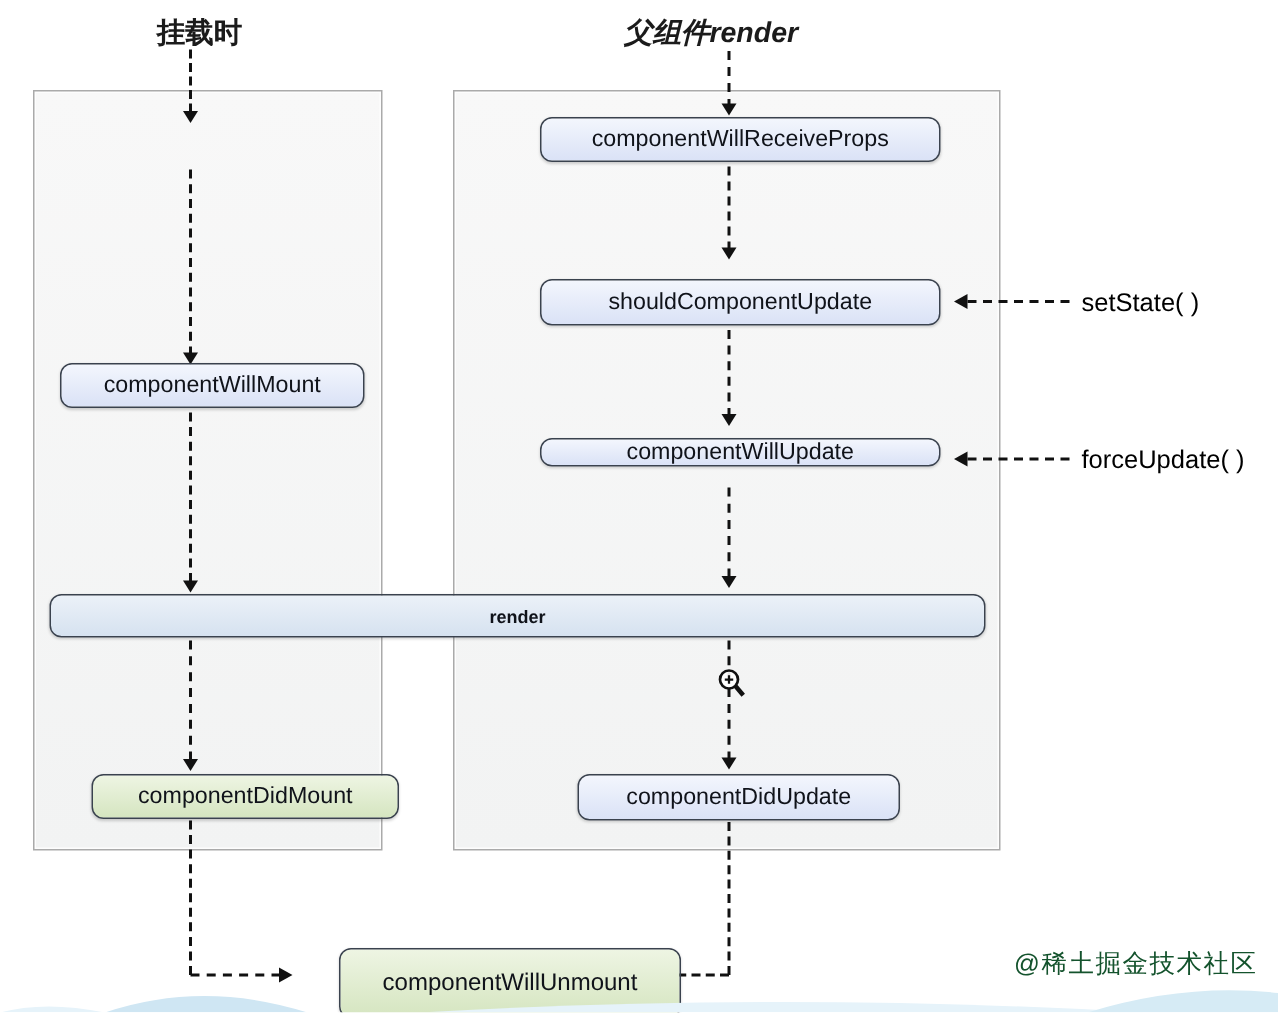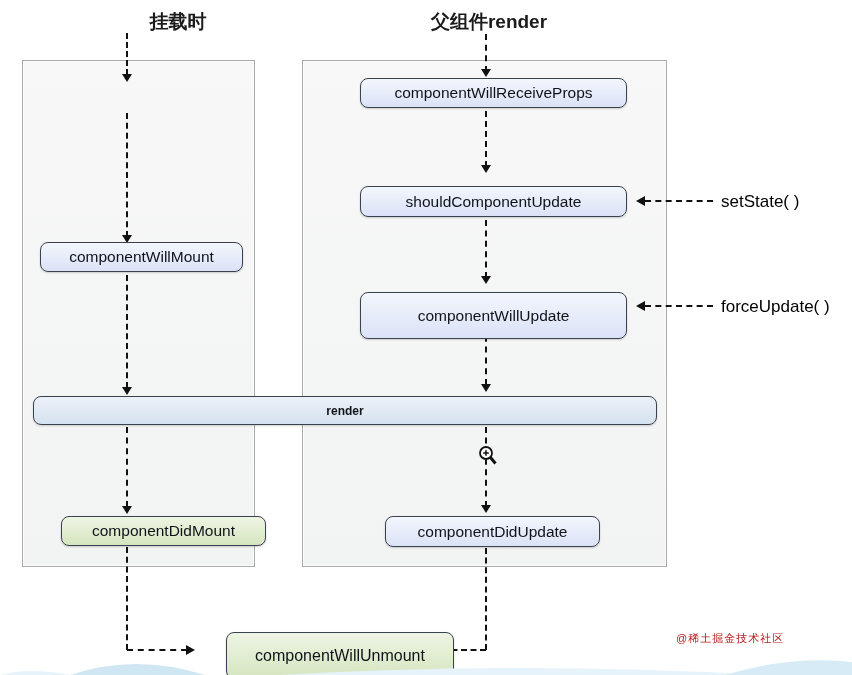--- a/index.html
+++ b/index.html
@@ -20,33 +20,33 @@
 
   .vdash{position:absolute;width:0;border-left:2px dashed #111;}
   .hdash{position:absolute;height:0;border-top:2px dashed #111;}
   .arr{position:absolute;width:0;height:0;}
   .arr-down{border-left:5px solid transparent;border-right:5px solid transparent;border-top:8px solid #111;}
   .arr-left{border-top:5px solid transparent;border-bottom:5px solid transparent;border-right:9px solid #111;}
   .arr-right{border-top:5px solid transparent;border-bottom:5px solid transparent;border-left:9px solid #111;}
 
   .side-label{position:absolute;font-size:17px;color:#000;white-space:nowrap;}
 
-  .watermark{position:absolute;font-size:11px;color:#b91c1c;letter-spacing:1px;white-space:nowrap;}
+  .watermark{position:absolute;font-size:17px;color:#14532d;letter-spacing:1px;white-space:nowrap;}
 
   .magnifier{position:absolute;}
 
   .waves{position:absolute;left:0;bottom:0;width:852px;height:22px;}
 </style>
 </head>
 <body>
 
 <div id="stage">
 
-  <div class="col-title" style="left:133px;top:9px;margin-left:45px;">挂载时</div>
-  <div class="col-title" style="left:489px;top:9px;">父组件render</div>
+  <div class="col-title" style="left:133px;top:9px;">挂载时</div>
+  <div class="col-title" style="left:474px;top:9px;font-style:italic;">父组件render</div>
 
   <div class="panel" style="left:22px;top:60px;width:231px;height:505px;"></div>
   <div class="panel" style="left:302px;top:60px;width:363px;height:505px;"></div>
 
   <div class="vdash" style="left:126px;top:33px;height:42px;"></div>
   <div class="arr arr-down" style="left:122px;top:74px;"></div>
 
   <div class="vdash" style="left:126px;top:113px;height:124px;"></div>
   <div class="arr arr-down" style="left:122px;top:235px;"></div>
 
@@ -85,21 +85,21 @@
 
   <div class="hdash" style="left:645px;top:305px;width:68px;"></div>
   <div class="arr arr-left" style="left:636px;top:301px;"></div>
   <div class="side-label" style="left:721px;top:297px;">forceUpdate( )</div>
 
   <div class="node node-blue" style="left:40px;top:242px;width:203px;height:30px;">componentWillMount</div>
   <div class="node node-green" style="left:35px;top:516px;width:205px;height:30px;">componentDidMount</div>
 
   <div class="node node-blue" style="left:360px;top:78px;width:267px;height:30px;">componentWillReceiveProps</div>
   <div class="node node-blue" style="left:360px;top:186px;width:267px;height:31px;">shouldComponentUpdate</div>
-  <div class="node node-blue" style="left:360px;top:292px;width:267px;height:47px;">componentWillUpdate</div>
+  <div class="node node-blue" style="left:360px;top:292px;width:267px;height:19px;">componentWillUpdate</div>
   <div class="node node-blue" style="left:385px;top:516px;width:215px;height:31px;">componentDidUpdate</div>
 
   <div class="node node-render" style="left:33px;top:396px;width:624px;height:29px;">render</div>
 
   <div class="node node-green" style="left:200px;top:632px;width:228px;height:47px;font-size:16px;">componentWillUnmount</div>
 
   <svg class="magnifier" style="left:477px;top:444px;" width="22" height="24" viewBox="0 0 22 24">
     <circle cx="9" cy="9" r="6" fill="rgba(255,255,255,0.9)" stroke="#111" stroke-width="1.8"></circle>
     <line x1="9" y1="6.2" x2="9" y2="11.8" stroke="#111" stroke-width="1.5"></line>
     <line x1="6.2" y1="9" x2="11.8" y2="9" stroke="#111" stroke-width="1.5"></line>

